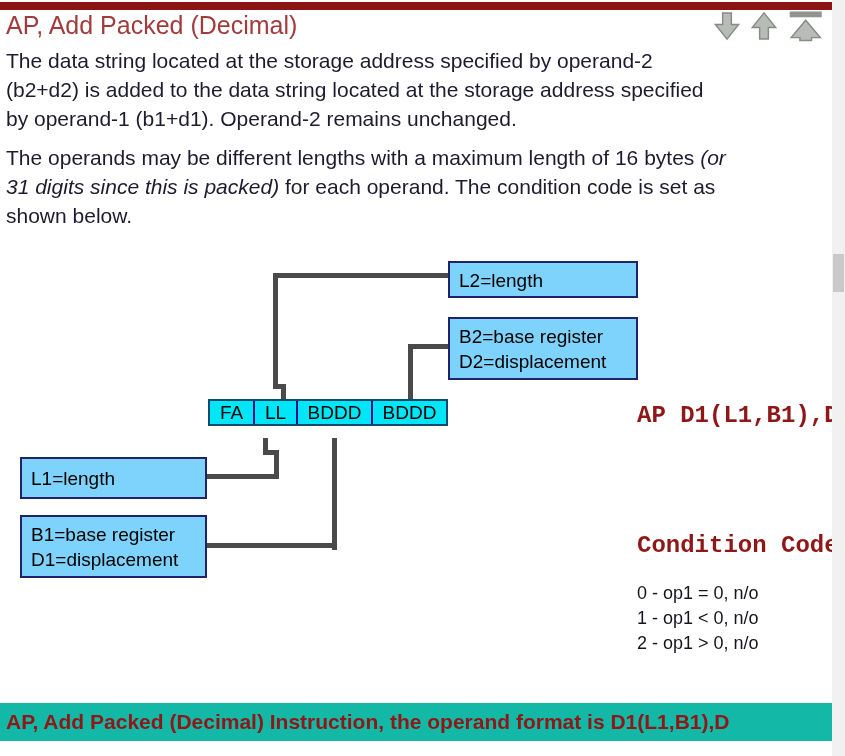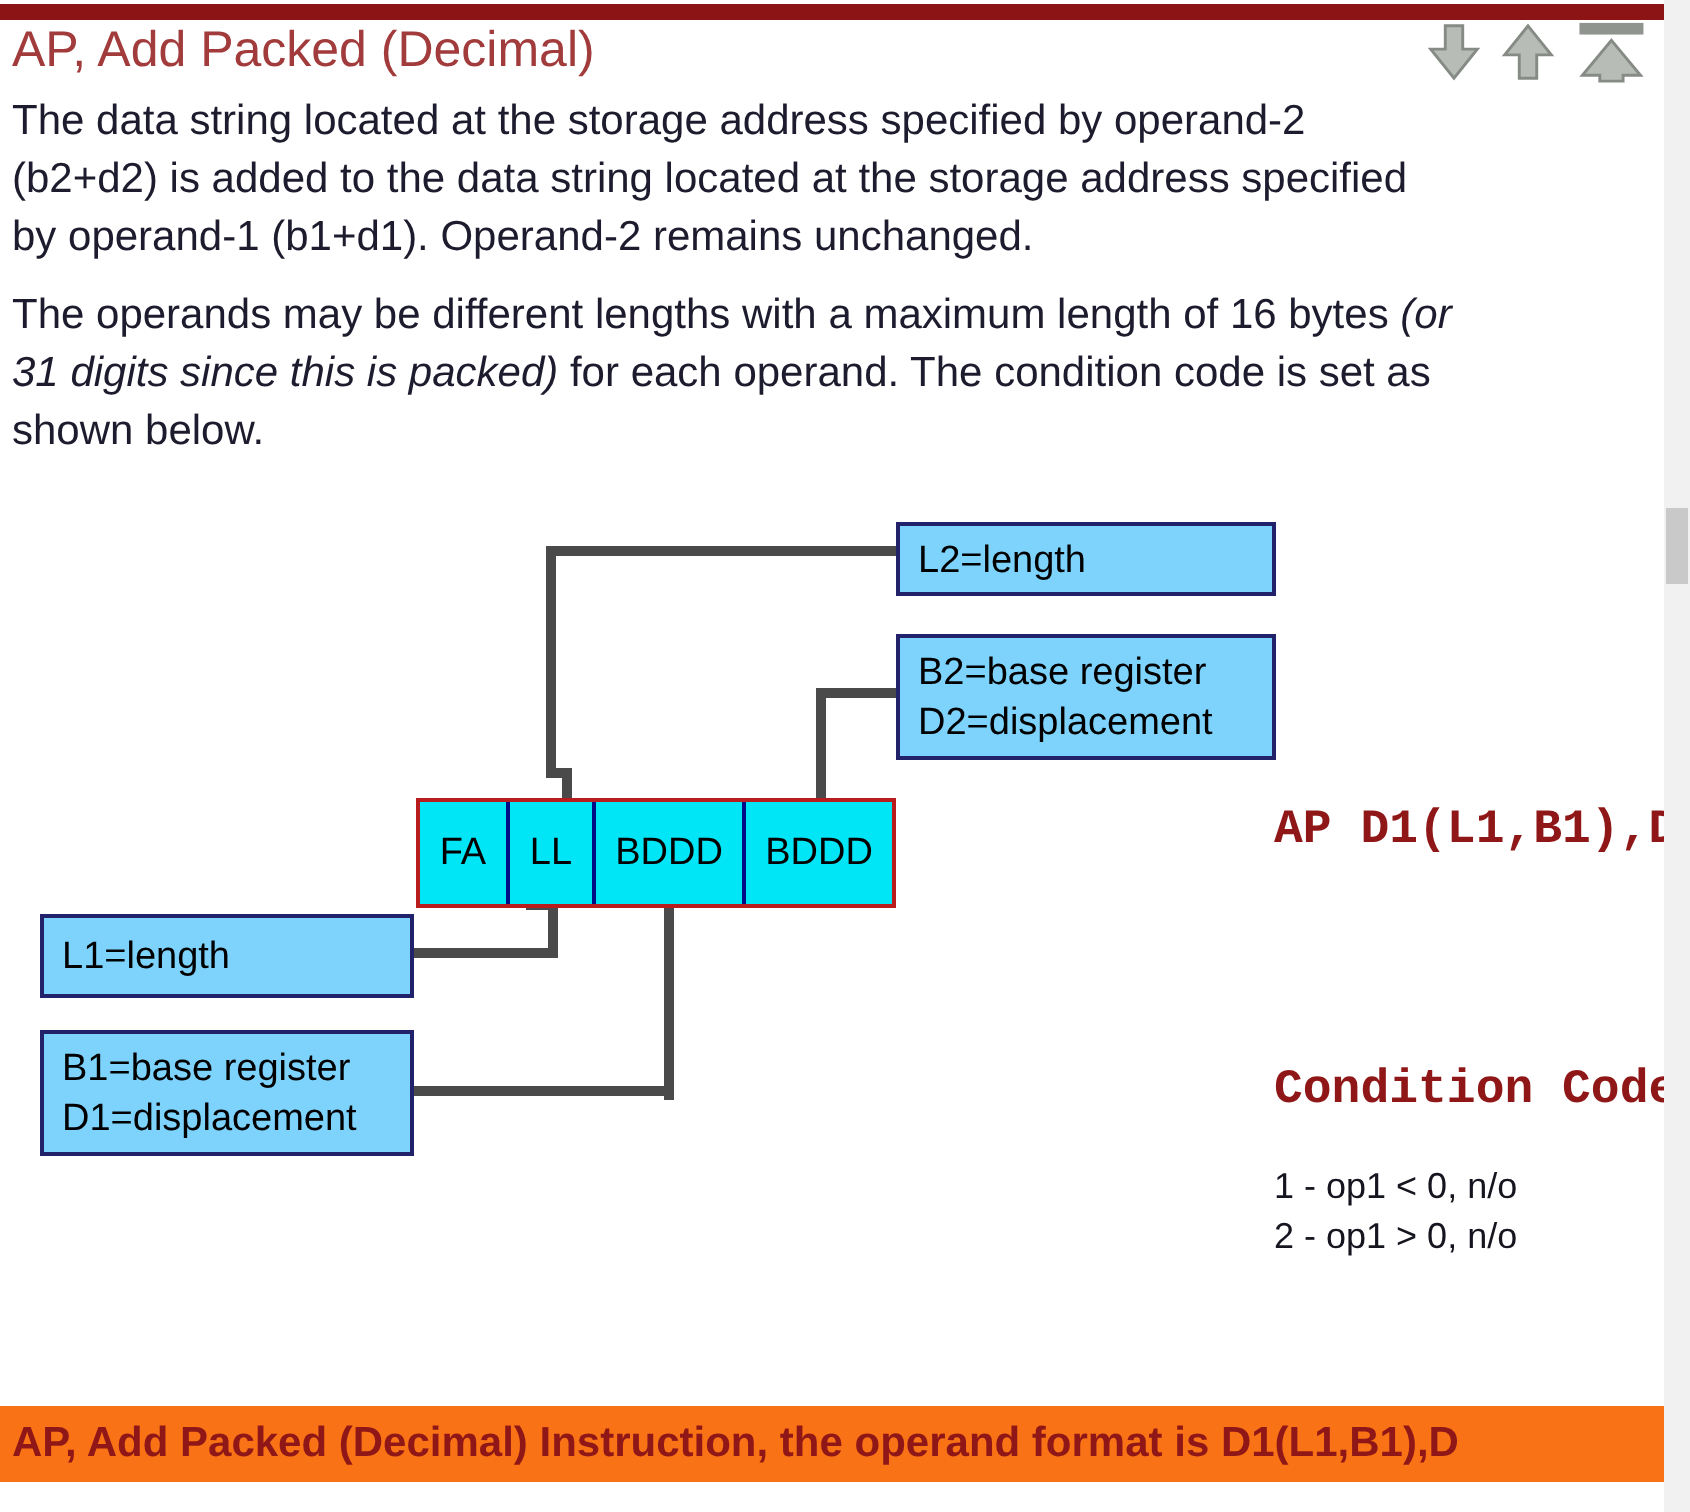--- a/index.html
+++ b/index.html
@@ -20,22 +20,22 @@
   .ital { font-style:italic; }
 
   
   .ybox { position:absolute; background:#7dd3fc; border:2px solid #22226b; color:#000;
           font-size:19px; line-height:25px; padding:5px 9px; white-space:pre-line; }
   .ybox.l2 { left:448px; top:261px; width:190px; height:37px; }
   .ybox.b2 { left:448px; top:317px; width:190px; height:63px; }
   .ybox.l1 { left:20px;  top:457px; width:187px; height:42px; padding-top:7px; }
   .ybox.b1 { left:20px;  top:515px; width:187px; height:63px; }
 
-  .cyan-row { position:absolute; left:208px; top:399px; height:55px; display:flex;
-              border:2px solid #b91c1c; background:#00e6f6; }
+  .cyan-row { position:absolute; left:208px; top:399px; height:27px; display:flex;
+              border:2px solid #0c4a6e; background:#00e6f6; }
   .cyan-cell { display:flex; align-items:center; justify-content:center; font-size:19px; color:#000;
                border-left:2px solid #000d85; }
   .cyan-cell:first-child { border-left:none; }
   .w-fa { width:43px; } .w-ll { width:43px; } .w-bd { width:75px; }
 
   .seg { position:absolute; background:#4a4a4a; }
   
   .c1h  { left:273px; top:273px; width:175px; height:5px; }
   .c1v  { left:273px; top:273px; width:5px;  height:114px; }
   .c1s  { left:273px; top:384px; width:13px; height:5px; }
@@ -52,21 +52,21 @@
   .c4v  { left:332px; top:438px; width:5px;  height:112px; }
   .c4h  { left:205px; top:543px; width:132px; height:5px; }
 
   .asm-code { position:absolute; left:637px; top:402px; font-family:"Liberation Mono", monospace;
               font-weight:bold; font-size:24px; color:#8f1717; white-space:nowrap; }
   .cc-heading { position:absolute; left:637px; top:532px; font-family:"Liberation Mono", monospace;
                 font-weight:bold; font-size:24px; color:#8f1717; white-space:nowrap; }
   .cc-list { position:absolute; left:637px; top:581px; font-size:18px; line-height:25px; color:#15151f; }
   .cc-list div { white-space:nowrap; }
 
-  .footer-bar { position:absolute; left:0; top:703px; width:832px; height:38px; background:#f97316;
+  .footer-bar { position:absolute; left:0; top:703px; width:832px; height:38px; background:#14b8a6;
                 display:flex; align-items:center; overflow:hidden; }
   .footer-text { margin-left:6px; font-size:21px; font-weight:bold; color:#8f1717; white-space:nowrap; }
 
   .scroll-track { position:absolute; right:0; top:0; width:13px; height:756px; background:#f1f1f1; z-index:5; }
   .scroll-thumb { position:absolute; left:1px; top:254px; width:11px; height:38px; background:#c9c9c9; }
 </style>
 </head>
 <body>
 
 <div class="page">
@@ -129,20 +129,21 @@
       <div class="cyan-cell w-ll">LL</div>
       <div class="cyan-cell w-bd">BDDD</div>
       <div class="cyan-cell w-bd">BDDD</div>
     </div>
 
     <div class="asm-code">AP D1(L1,B1),D</div>
   </div>
 
   <div class="cc-heading">Condition Code</div>
   <div class="cc-list">
+    <div>0 - op1 = 0, n/o</div>
     <div>1 - op1 &lt; 0, n/o</div>
     <div>2 - op1 &gt; 0, n/o</div>
   </div>
 
   <div class="footer-bar">
     <span class="footer-text">AP, Add Packed (Decimal) Instruction, the operand format is D1(L1,B1),D</span>
   </div>
 
   <div class="scroll-track">
     <div class="scroll-thumb"></div>

